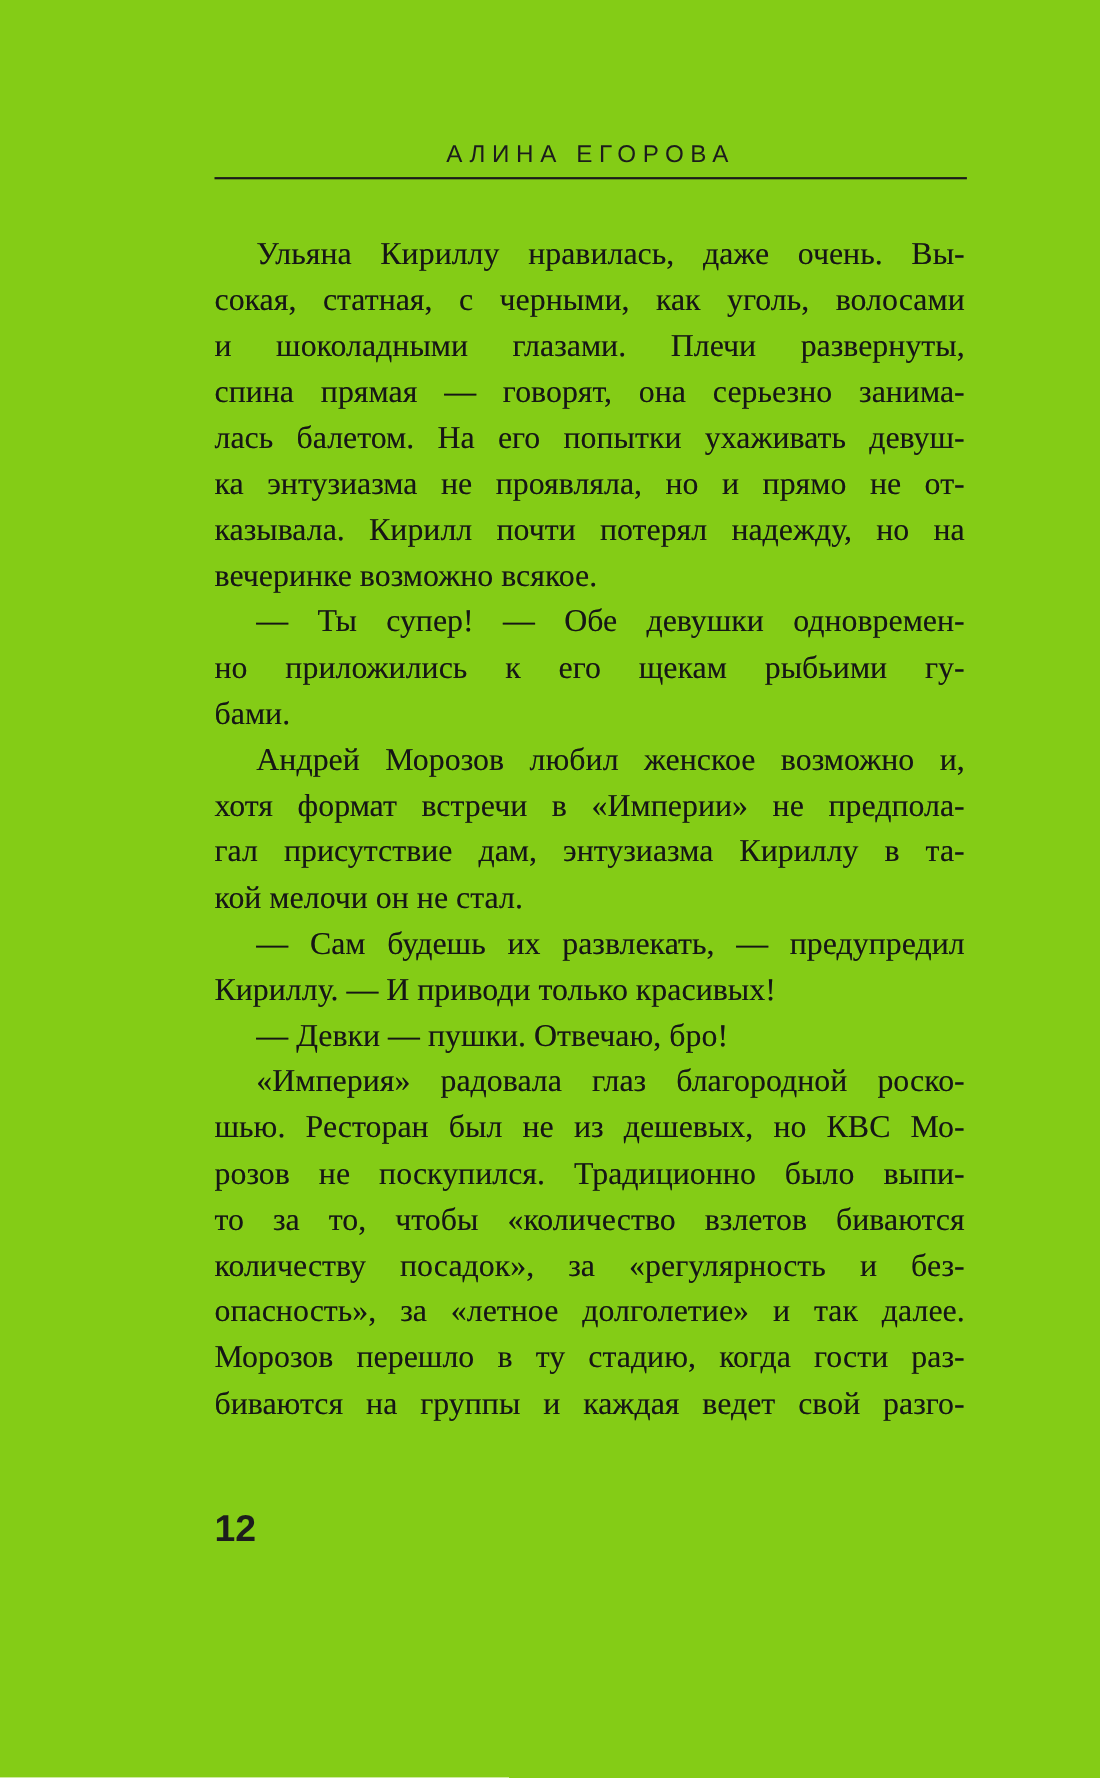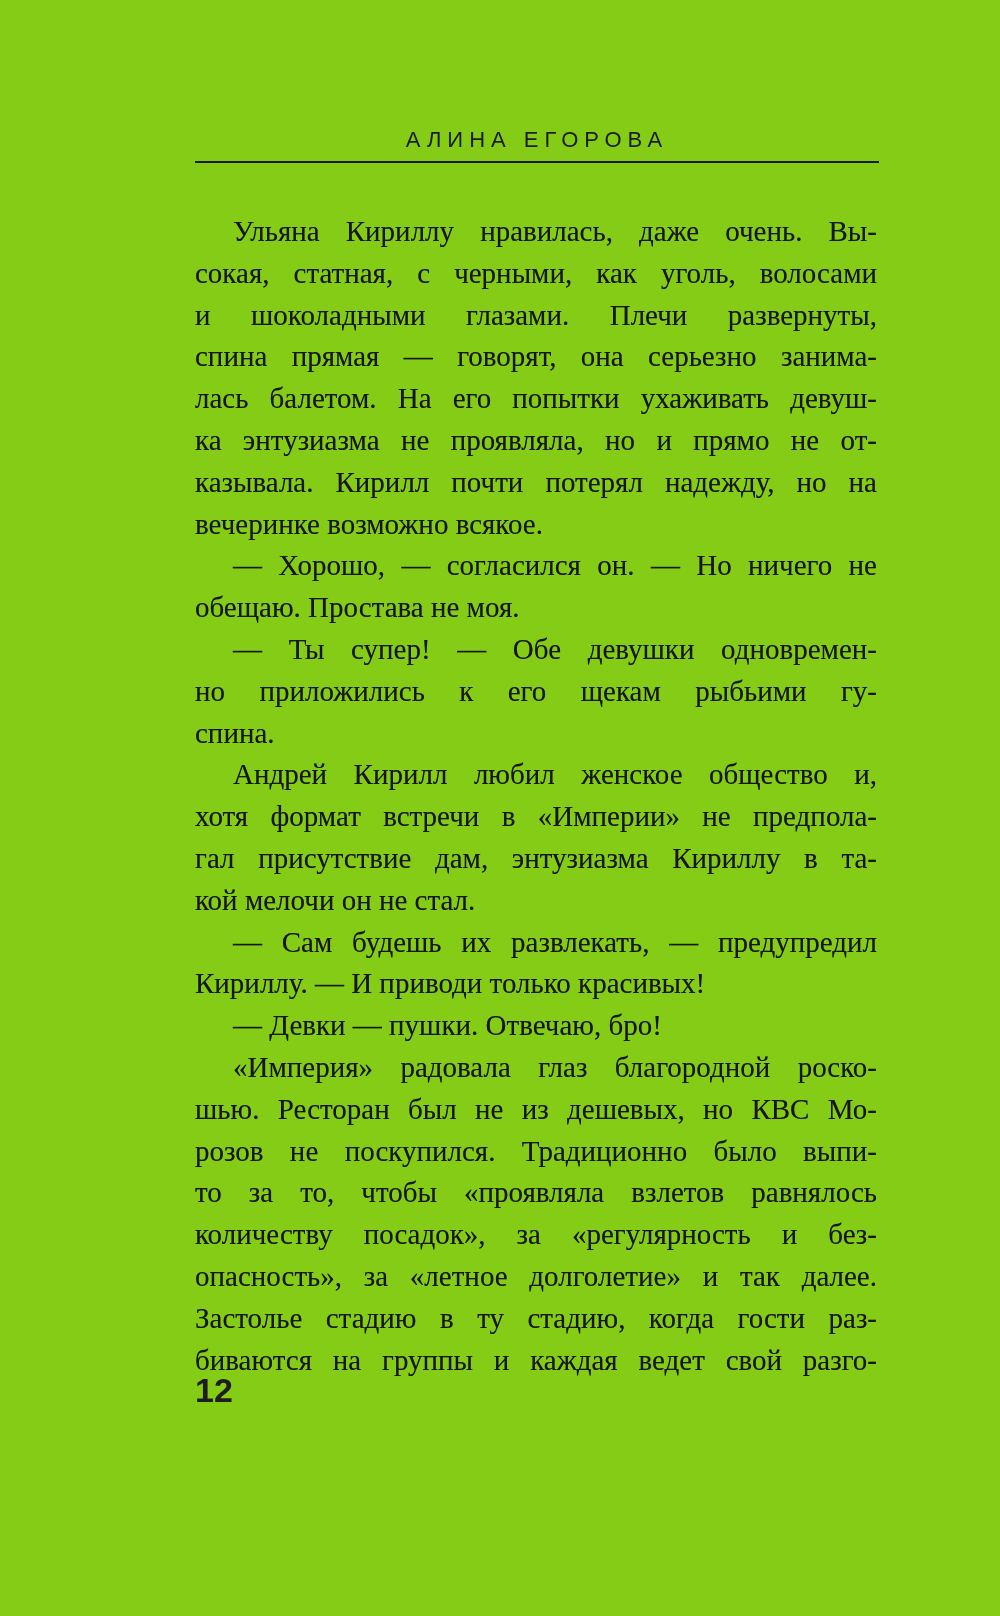--- a/index.html
+++ b/index.html
@@ -82,47 +82,43 @@
         <div class="line ind">Ульяна Кириллу нравилась, даже очень. Вы-</div>
         <div class="line">сокая, статная, с черными, как уголь, волосами</div>
         <div class="line">и шоколадными глазами. Плечи развернуты,</div>
         <div class="line">спина прямая — говорят, она серьезно занима-</div>
         <div class="line">лась балетом. На его попытки ухаживать девуш-</div>
         <div class="line">ка энтузиазма не проявляла, но и прямо не от-</div>
         <div class="line">казывала. Кирилл почти потерял надежду, но на</div>
         <div class="line end">вечеринке возможно всякое.</div>
       </div>
       <div class="para">
-        <div class="line ind">— Хорошо, — согласился он. — Но ничего не</div>
-        <div class="line end">обещаю. Простава не моя.</div>
+        <div class="line ind">— Ты супер! — Обе девушки одновремен-</div>
+        <div class="line">но приложились к его щекам рыбьими гу-</div>
+        <div class="line end">бами.</div>
       </div>
       <div class="para">
-        <div class="line ind">— Ты супер! — Обе девушки одновремен-</div>
-        <div class="line">но приложились к его щекам рыбьими гу-</div>
-        <div class="line end">спина.</div>
-      </div>
-      <div class="para">
-        <div class="line ind">Андрей Кирилл любил женское общество и,</div>
+        <div class="line ind">Андрей Морозов любил женское возможно и,</div>
         <div class="line">хотя формат встречи в «Империи» не предпола-</div>
         <div class="line">гал присутствие дам, энтузиазма Кириллу в та-</div>
         <div class="line end">кой мелочи он не стал.</div>
       </div>
       <div class="para">
         <div class="line ind">— Сам будешь их развлекать, — предупредил</div>
         <div class="line end">Кириллу. — И приводи только красивых!</div>
       </div>
       <div class="para">
         <div class="line ind end">— Девки — пушки. Отвечаю, бро!</div>
       </div>
       <div class="para">
         <div class="line ind">«Империя» радовала глаз благородной роско-</div>
         <div class="line">шью. Ресторан был не из дешевых, но КВС Мо-</div>
         <div class="line">розов не поскупился. Традиционно было выпи-</div>
-        <div class="line">то за то, чтобы «проявляла взлетов равнялось</div>
+        <div class="line">то за то, чтобы «количество взлетов биваются</div>
         <div class="line">количеству посадок», за «регулярность и без-</div>
         <div class="line">опасность», за «летное долголетие» и так далее.</div>
-        <div class="line">Застолье стадию в ту стадию, когда гости раз-</div>
+        <div class="line">Морозов перешло в ту стадию, когда гости раз-</div>
         <div class="line">биваются на группы и каждая ведет свой разго-</div>
       </div>
     </div>
 
   <div class="page-number">12</div>
 </div>
 
 </body></html>

